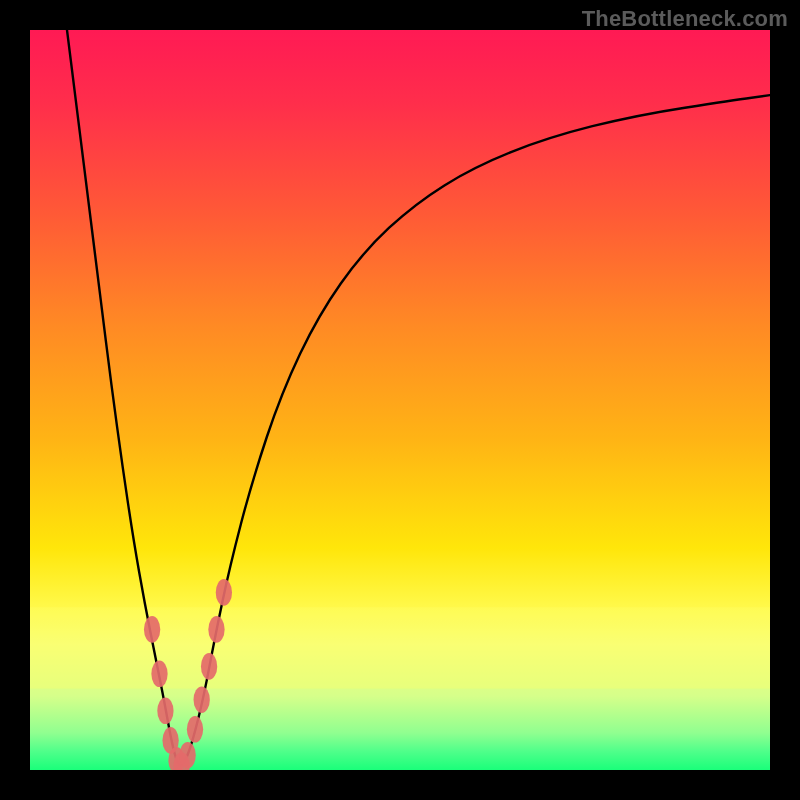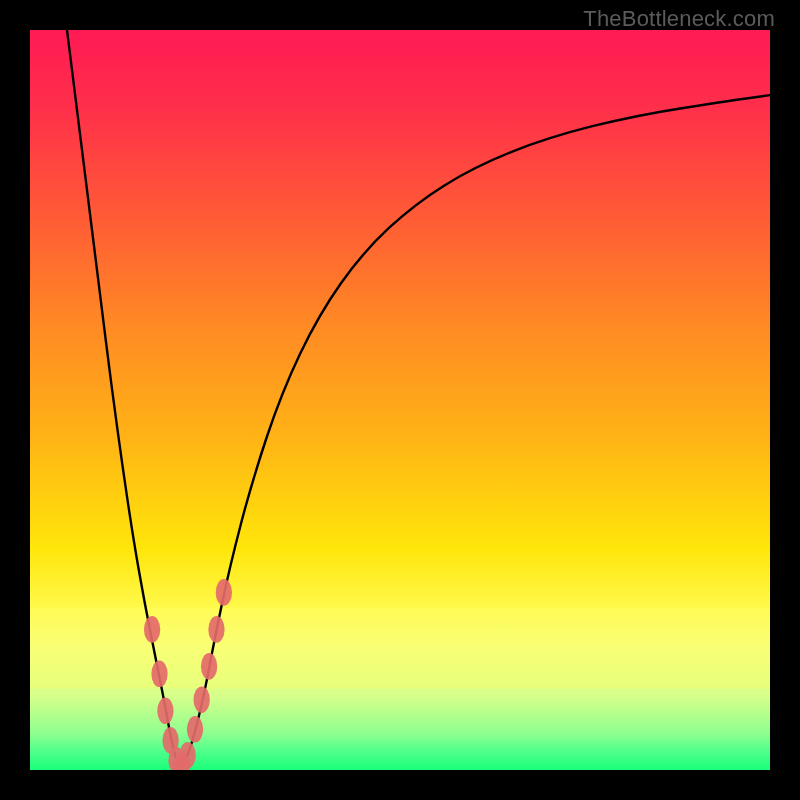--- a/index.html
+++ b/index.html
@@ -21,24 +21,24 @@
     position: absolute;
     left: 30px;
     top: 30px;
     width: 740px;
     height: 740px;
     overflow: hidden;
   }
   .watermark {
     position: absolute;
     top: 6px;
-    right: 25px;
+    right: 12px;
     color: #5b5b5b;
     font-size: 22px;
-    font-weight: 400;
+    font-weight: 700;
     letter-spacing: 0.2px;
     user-select: none;
   }
   svg { display: block; }
 </style>
 </head>
 <body>
 
 <div class="frame">
   <div class="plot">

